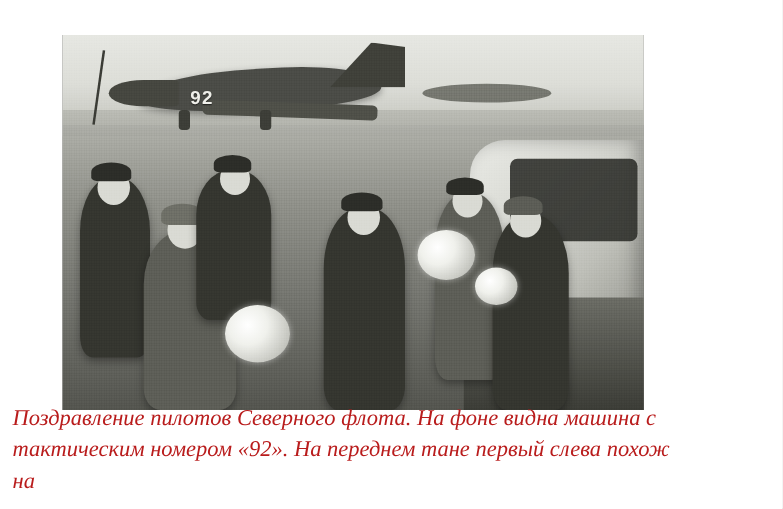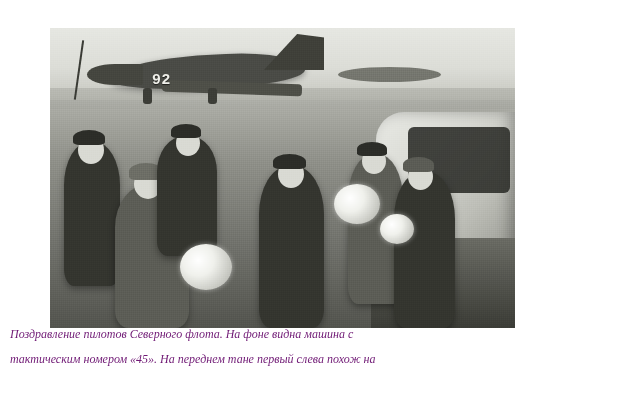--- a/index.html
+++ b/index.html
@@ -191,23 +191,23 @@
     pointer-events: none;
     mix-blend-mode: overlay;
   }
   .caption {
     position: absolute;
     left: 10px;
     top: 322px;
     width: 528px;
     font-family: "Liberation Serif", serif;
     font-style: italic;
-    font-size: 12px;
+    font-size: 18px;
     line-height: 25px;
-    color: #701a75;
+    color: #b91c1c;
   }
 </style>
 </head>
 <body>
 
 <div class="page">
 
   <figure class="figure">
     <div class="photo">
       <div class="sky"></div>
@@ -255,16 +255,16 @@
       <div class="flowers" style="left:28%; top:72%; width:52px; height:46px;"></div>
       <div class="flowers" style="left:61%; top:52%; width:46px; height:40px;"></div>
       <div class="flowers" style="left:71%; top:62%; width:34px; height:30px;"></div>
 
       <div class="grain"></div>
     </div>
   </figure>
 
   <div class="caption">
     <div>Поздравление пилотов Северного флота. На фоне видна машина с</div>
-    <div>тактическим номером «45». На переднем тане первый слева похож на</div>
+    <div>тактическим номером «92». На переднем тане первый слева похож на</div>
   </div>
 
 </div>
 
 </body></html>

